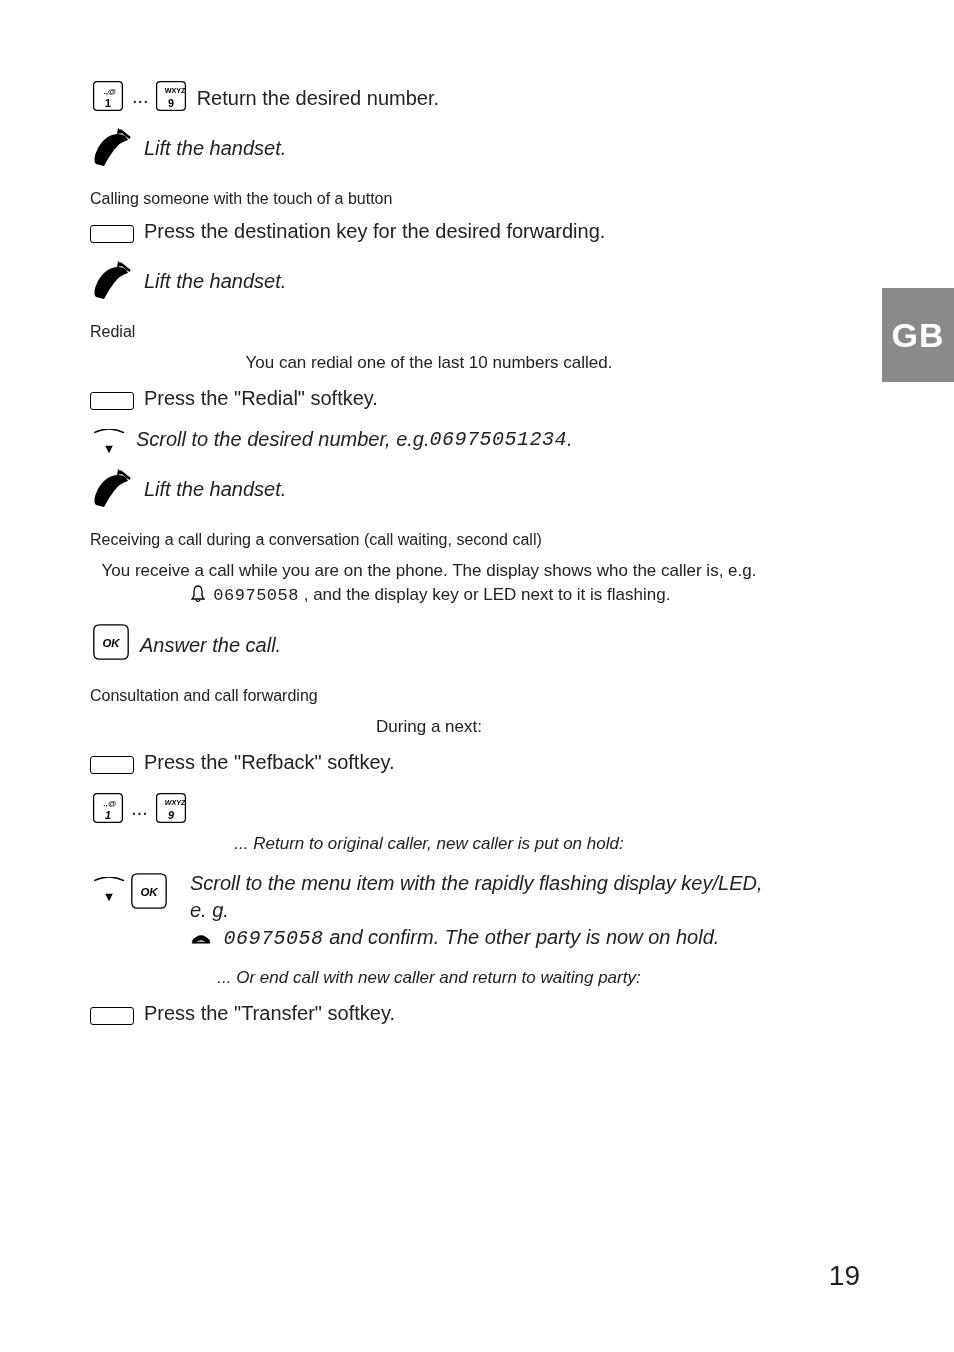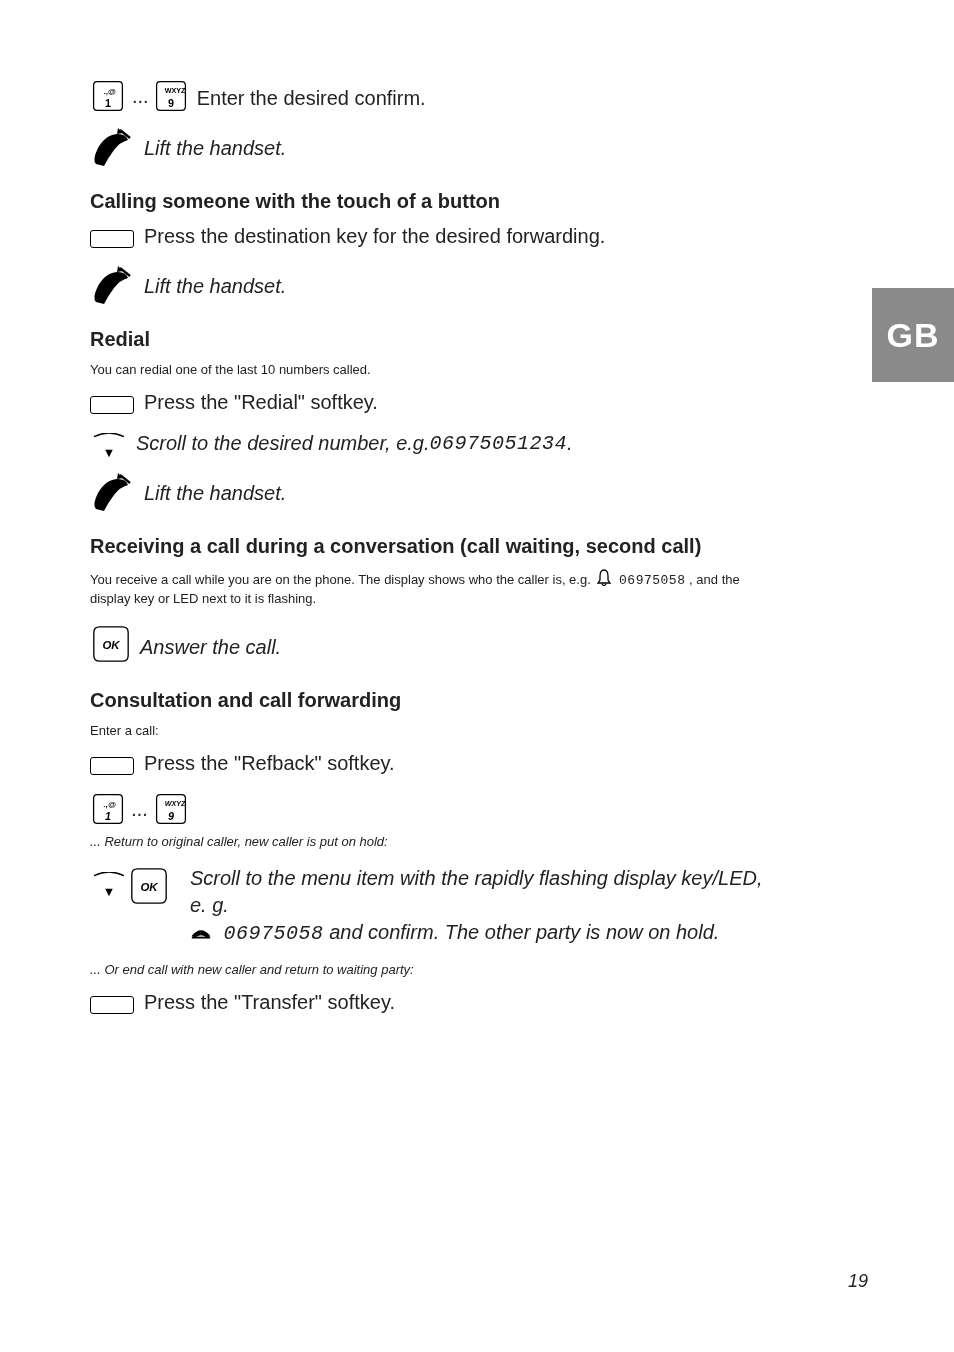--- a/index.html
+++ b/index.html
@@ -12,21 +12,21 @@
       position: relative;
     }
     .page {
       padding: 78px 72px 0 90px;
       width: 840px;
     }
     .side-tab {
       position: absolute;
       right: 0;
       top: 288px;
-      width: 82px;
+      width: 72px;
       height: 94px;
       background: #8a8a8a;
       display: flex;
       align-items: center;
       justify-content: center;
       font-size: 34px;
       font-weight: 700;
       color: #fff;
       letter-spacing: 1px;
     }
@@ -34,37 +34,37 @@
       display: flex;
       align-items: flex-end;
       flex-wrap: wrap;
       font-size: 20px;
       line-height: 1.35;
       margin-bottom: 8px;
     }
     .line span.txt { display: inline; }
     .block { margin-top: 28px; }
     .heading {
-      font-weight: 700;
-      font-size: 20px;
+      font-weight: 400;
+      font-size: 16px;
       margin-bottom: 10px;
     }
     .para {
-      font-size: 13px;
+      font-size: 17px;
       line-height: 1.4;
       margin-bottom: 10px;
+      text-align: center;
     }
     .italic { font-style: italic; }
     .mono { font-family: "Courier New", monospace; letter-spacing: 0.5px; }
     .page-num {
       position: absolute;
-      right: 86px;
+      right: 94px;
       bottom: 60px;
-      font-size: 18px;
-      font-style: italic;
+      font-size: 28px;
     }
     
     .icon-slot { display: inline-flex; align-items: flex-end; margin-right: 6px; }
     .space-after { margin-right: 8px; }
     .dots { font-size: 20px; margin: 0 4px 2px 0; }
 
     
     .key-round {
       width: 36px; height: 36px;
       position: relative;
@@ -125,21 +125,21 @@
     <span class="dots">...</span>
     <span class="icon-slot space-after">
       <span class="key-round">
         <svg viewBox="0 0 40 40">
             <path d="M8 4 Q4 4 4 8 L4 32 Q4 36 8 36 L32 36 Q36 36 36 32 L36 8 Q36 4 32 4 Z" fill="none" stroke="#000" stroke-width="1.4"></path>
             <text x="13" y="17" font-size="8" font-weight="700" fill="#000">WXYZ</text>
             <text x="20" y="32" font-size="12" font-weight="700" text-anchor="middle" fill="#000">9</text>
           </svg>
       </span>
     </span>
-    <span class="txt">Enter the desired confirm.</span>
+    <span class="txt">Return the desired number.</span>
   </div>
 
   <div class="line mt-sm">
     <span class="handset-lift space-after">
       <svg viewBox="0 0 46 44">
           <path d="M6 38 Q2 34 8 22 Q16 8 28 8 Q36 8 38 14 Q30 16 24 24 Q18 32 14 40 Z" fill="#000"></path>
           <path d="M30 4 L40 12" stroke="#000" stroke-width="2.5" fill="none"></path>
           <polygon points="28,2 33,7 27,8" fill="#000"></polygon>
         </svg>
     </span>
@@ -212,21 +212,21 @@
             <path d="M10 4 Q4 4 4 10 L4 34 Q4 40 10 40 L34 40 Q40 40 40 34 L40 10 Q40 4 34 4 Z" fill="none" stroke="#000" stroke-width="1.4"></path>
             <text x="22" y="27" font-size="12" font-weight="900" text-anchor="middle" fill="#000">OK</text>
           </svg>
       </span>
       <span class="txt">Answer the call.</span>
     </div>
   </div>
 
   <div class="block">
     <div class="heading">Consultation and call forwarding</div>
-    <div class="para">Enter a call:</div>
+    <div class="para">During a next:</div>
     <div class="line">
       <span class="softkey"></span>
       <span class="txt">Press the "Refback" softkey.</span>
     </div>
     <div class="line mt-sm">
       <span class="icon-slot">
         <span class="key-round">
           <svg viewBox="0 0 40 40">
               <path d="M8 4 Q4 4 4 8 L4 32 Q4 36 8 36 L32 36 Q36 36 36 32 L36 8 Q36 4 32 4 Z" fill="none" stroke="#000" stroke-width="1.4"></path>
               <text x="15" y="18" font-size="9" font-weight="700" fill="#000">.,@</text>

